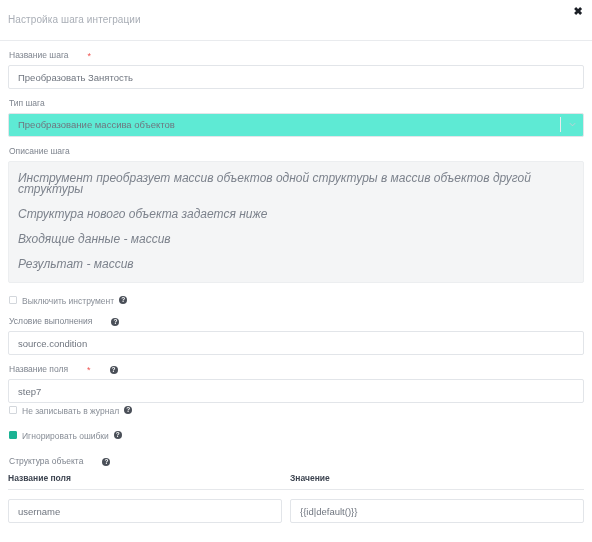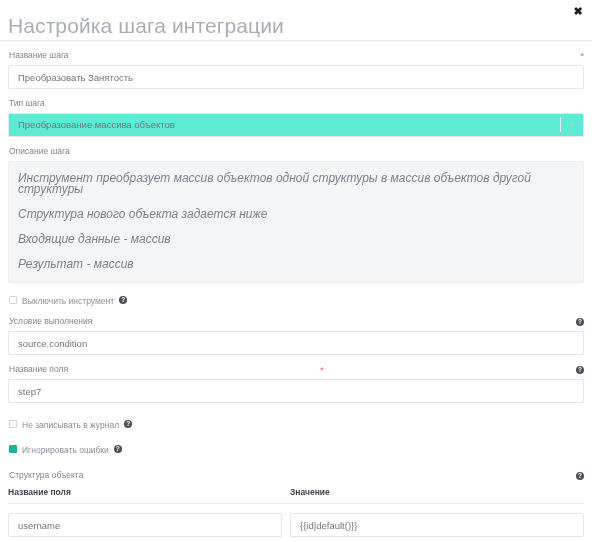--- a/index.html
+++ b/index.html
@@ -33,21 +33,21 @@
     font-size: 11px;
     font-weight: bold;
     color: #1b1f26;
     cursor: pointer;
     user-select: none;
   }
   .modal-title {
     position: absolute;
     left: 8px;
     top: 14px;
-    font-size: 21px;
+    font-size: 10px;
     font-weight: 400;
     color: #a9aeb6;
     letter-spacing: .1px;
     white-space: nowrap;
     text-align: right;
   }
   .header-rule {
     position: absolute;
     left: 0; right: 0; bottom: 0;
     height: 1px;
@@ -57,23 +57,22 @@
   
   .form-body {
     padding: 0 8px;
   }
   .field-label {
     font-size: 8.5px;
     color: #7e848e;
     margin: 9px 0 4px 1px;
     display: flex;
     align-items: center;
-    gap: 8px;
+    gap: 19px;
     line-height: 11px;
-    justify-content: space-between;
   }
   .req-star {
     color: #ef5350;
     font-size: 9px;
     line-height: 9px;
     position: relative;
     top: 1px;
   }
   .help-icon {
     display: inline-block;
@@ -267,21 +266,21 @@
 
   
   <div class="field-label">
     <span>Название поля</span>
     <span class="req-star">*</span>
     <span class="help-icon">?</span>
   </div>
   <input class="text-input" type="text" value="step7" style="">
 
   
-  <div class="checkbox-row" style="margin-top:17px">
+  <div class="checkbox-row" style="margin-top:3px">
     <div class="cbox"></div>
     <span class="cbox-label">Не записывать в журнал</span>
     <span class="help-icon">?</span>
   </div>
 
   
   <div class="checkbox-row" style="margin-top:14px">
     <div class="cbox checked"></div>
     <span class="cbox-label">Игнорировать ошибки</span>
     <span class="help-icon">?</span>

